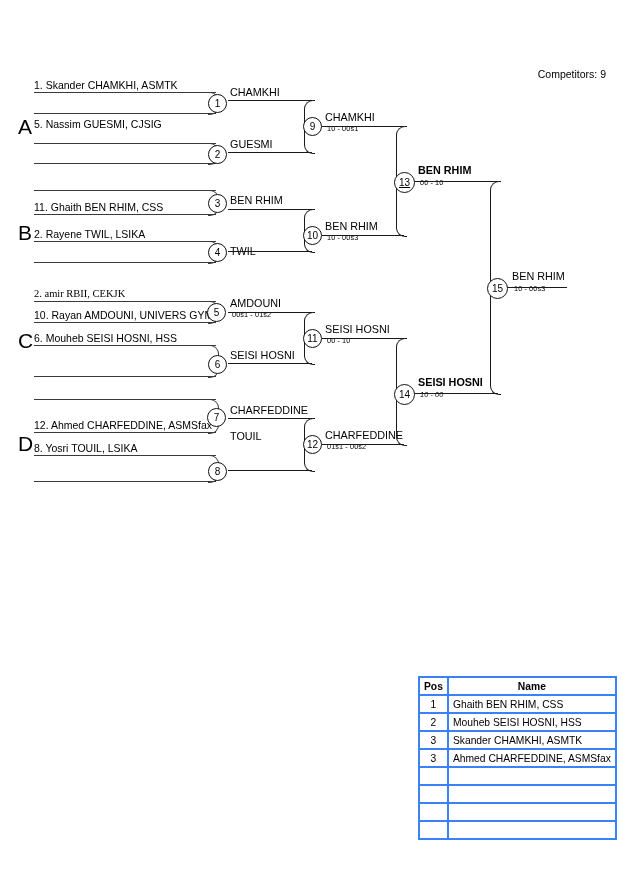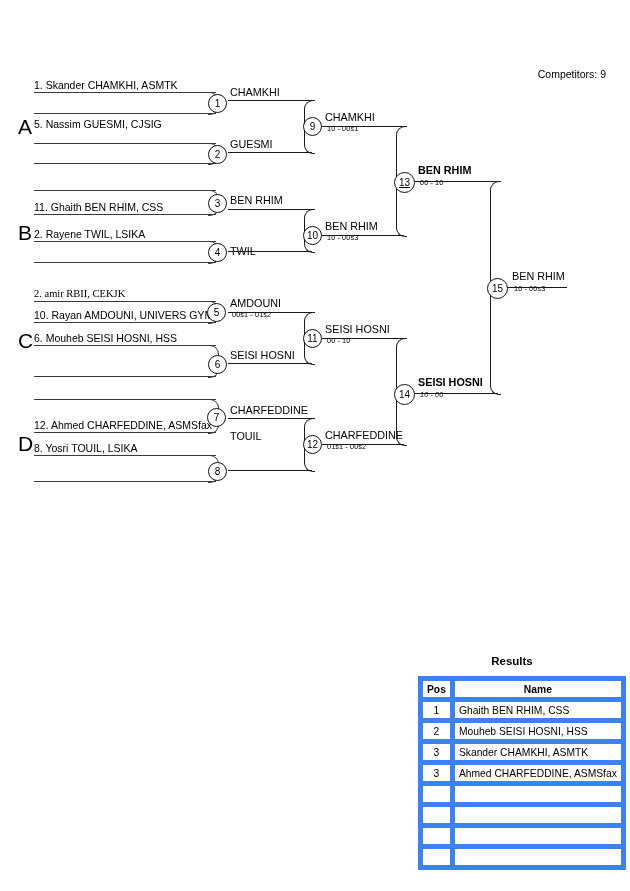--- a/index.html
+++ b/index.html
@@ -120,21 +120,21 @@
   table.results {
     position: absolute;
     left: 418px;
     top: 676px;
     width: 188px;
     border-collapse: collapse;
     font-size: 10.3px;
     border: 1.6px solid #000;
   }
   table.results th, table.results td {
-    border: 5px solid #3b82f6;
+    border: 2px solid #3b82f6;
     height: 16px;
     padding: 0 4px;
   }
   table.results th { font-weight: bold; text-align: center; }
   table.results th.pos, table.results td.pos {
     width: 34px;
     text-align: center;
   }
   table.results td.name { text-align: left; white-space: nowrap; overflow: visible; }
   table.results tr.empty td { height: 16px; }
@@ -252,21 +252,20 @@
   <div class="winner bold" style="left:418px; top:376px;">SEISI HOSNI</div>
   <div class="score" style="left:420px; top:391px;font-style:italic;">10 - 00</div>
   <div class="hline dark" style="left:414px; top:393px; width:84px;"></div>
 
   <div class="elbow-r" style="left:490px; top:181px; width:10px; height:212px;"></div>
   <div class="circle wide" style="left:487px; top:278px;">15</div>
   <div class="winner" style="left:512px; top:270px;">BEN RHIM</div>
   <div class="score" style="left:514px; top:285px;">10 - 00s3</div>
   <div class="hline dark" style="left:507px; top:287px; width:60px;"></div>
 
-  <div class="results-title">Results</div>
   <table class="results">
     <thead>
       <tr>
         <th class="pos">Pos</th>
         <th>Name</th>
       </tr>
     </thead>
     <tbody>
       <tr>
         <td class="pos">1</td>

